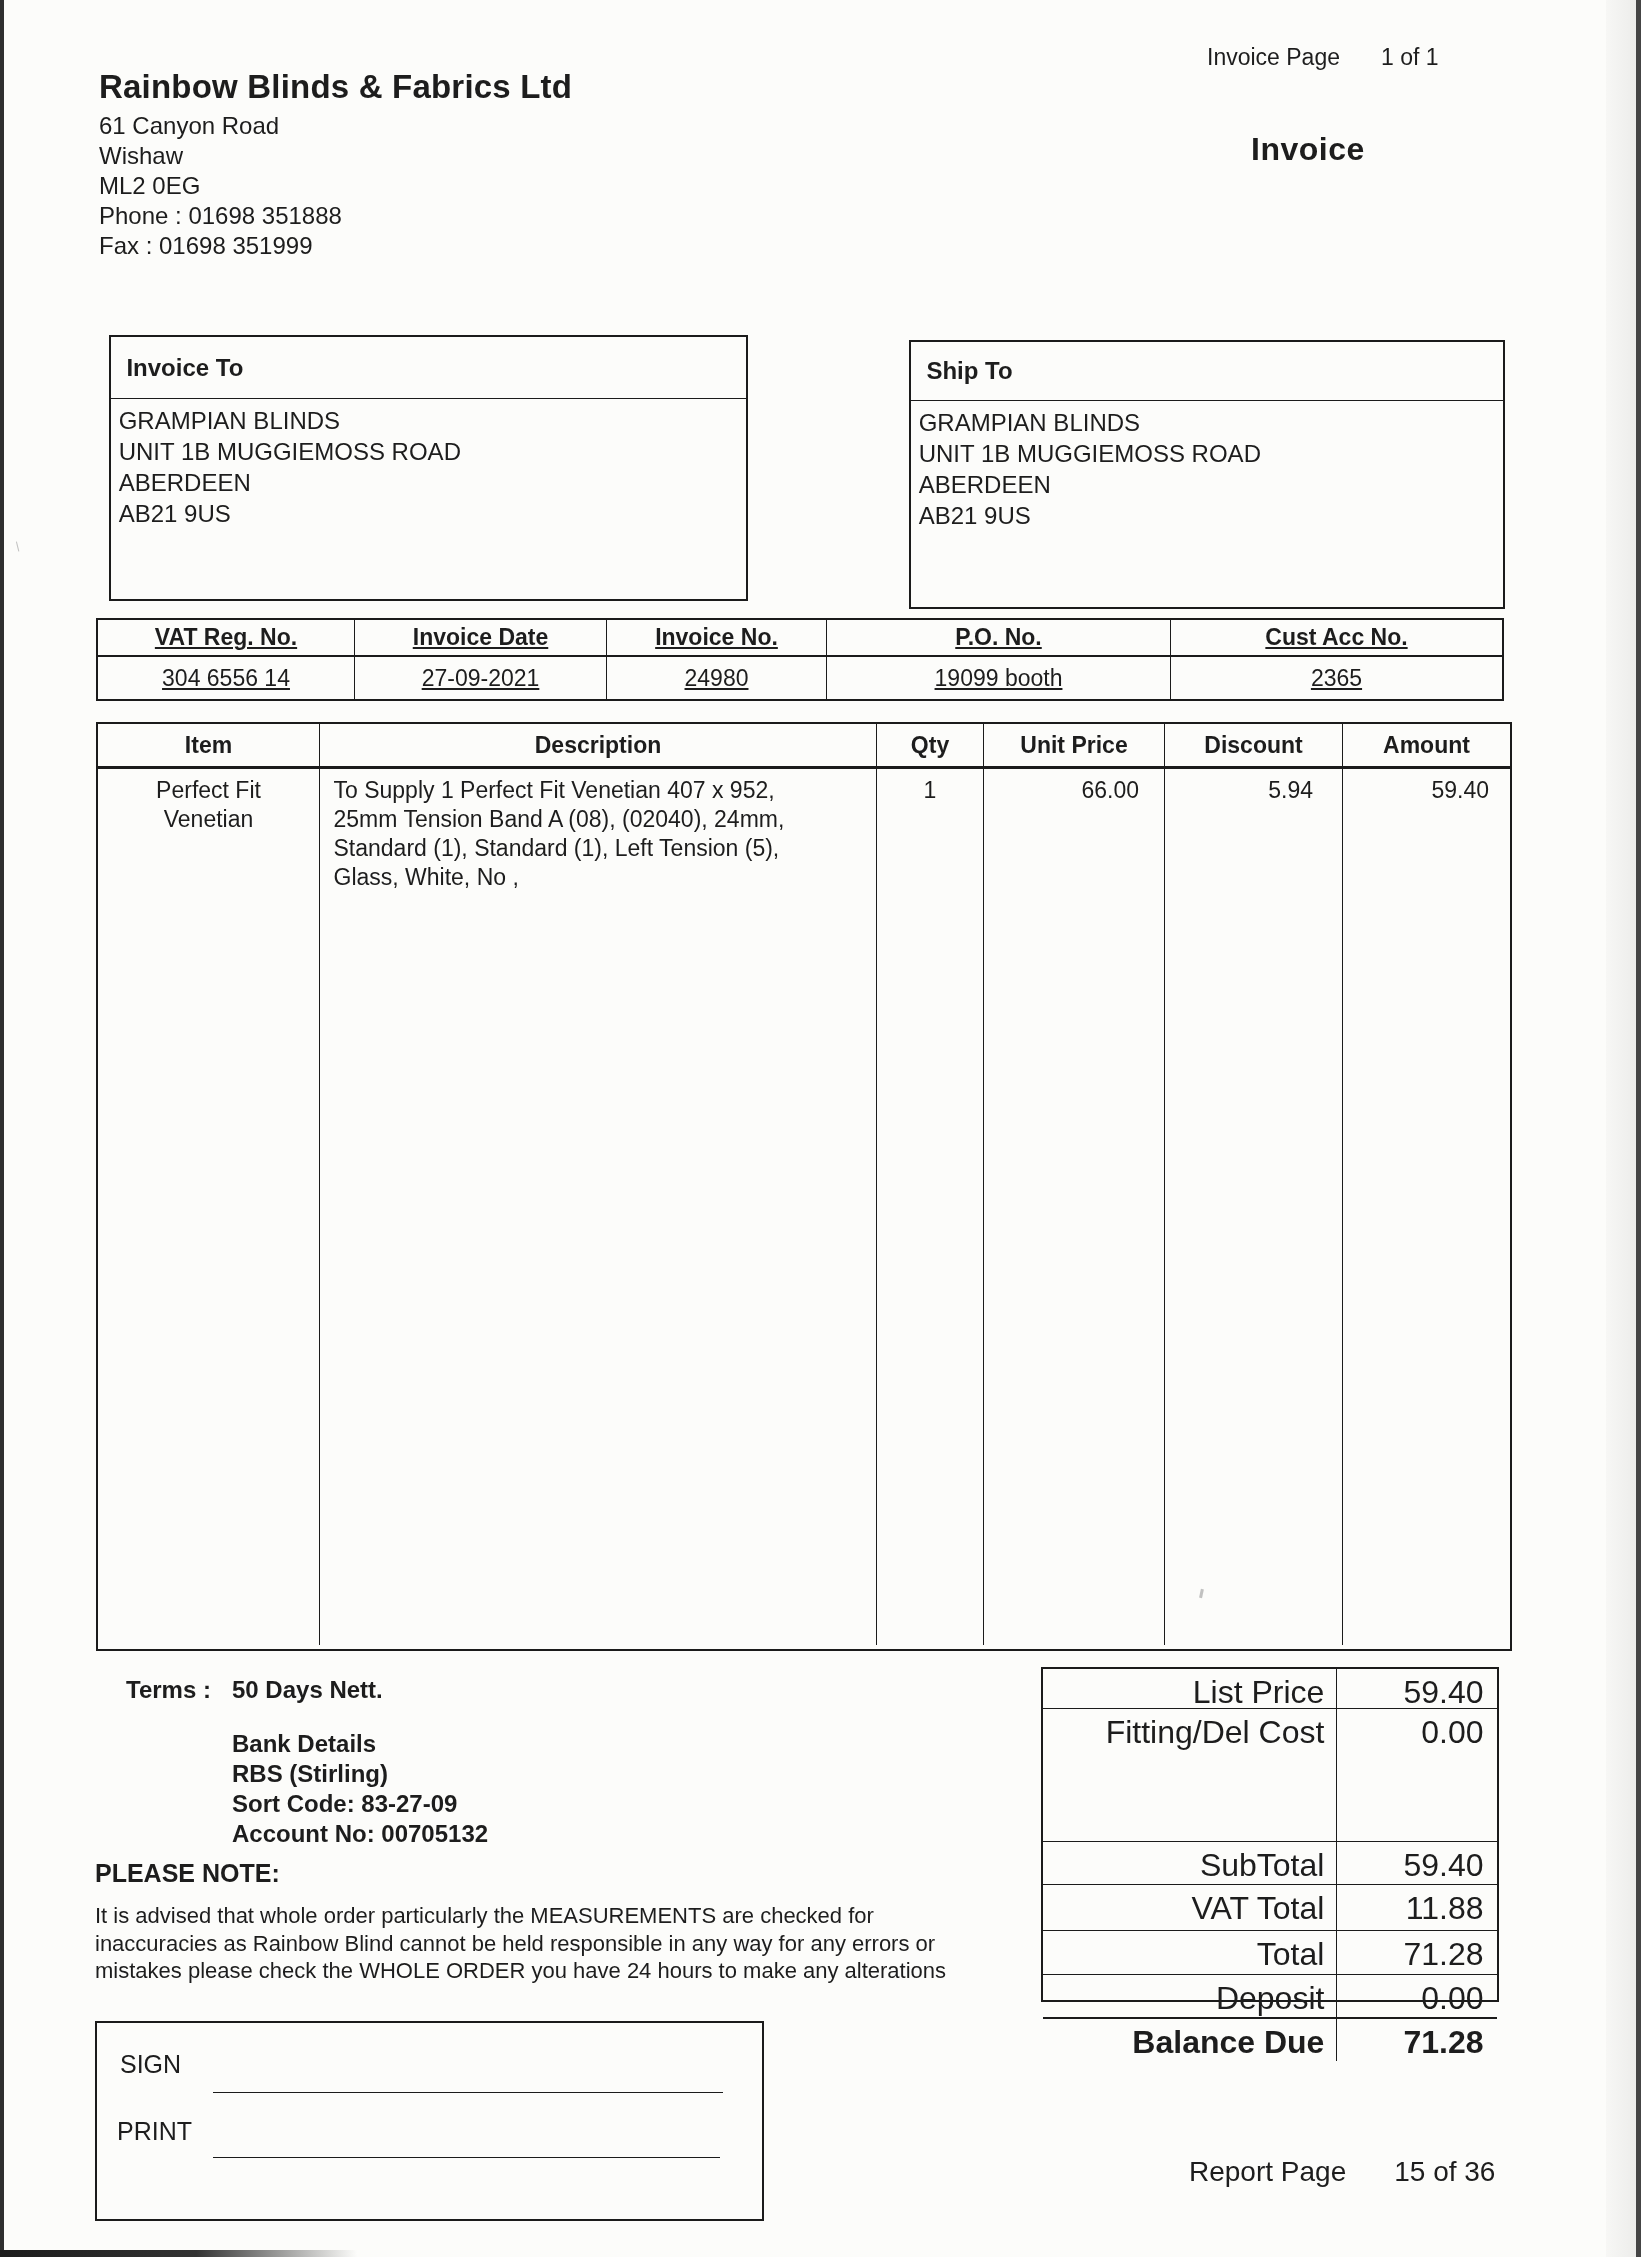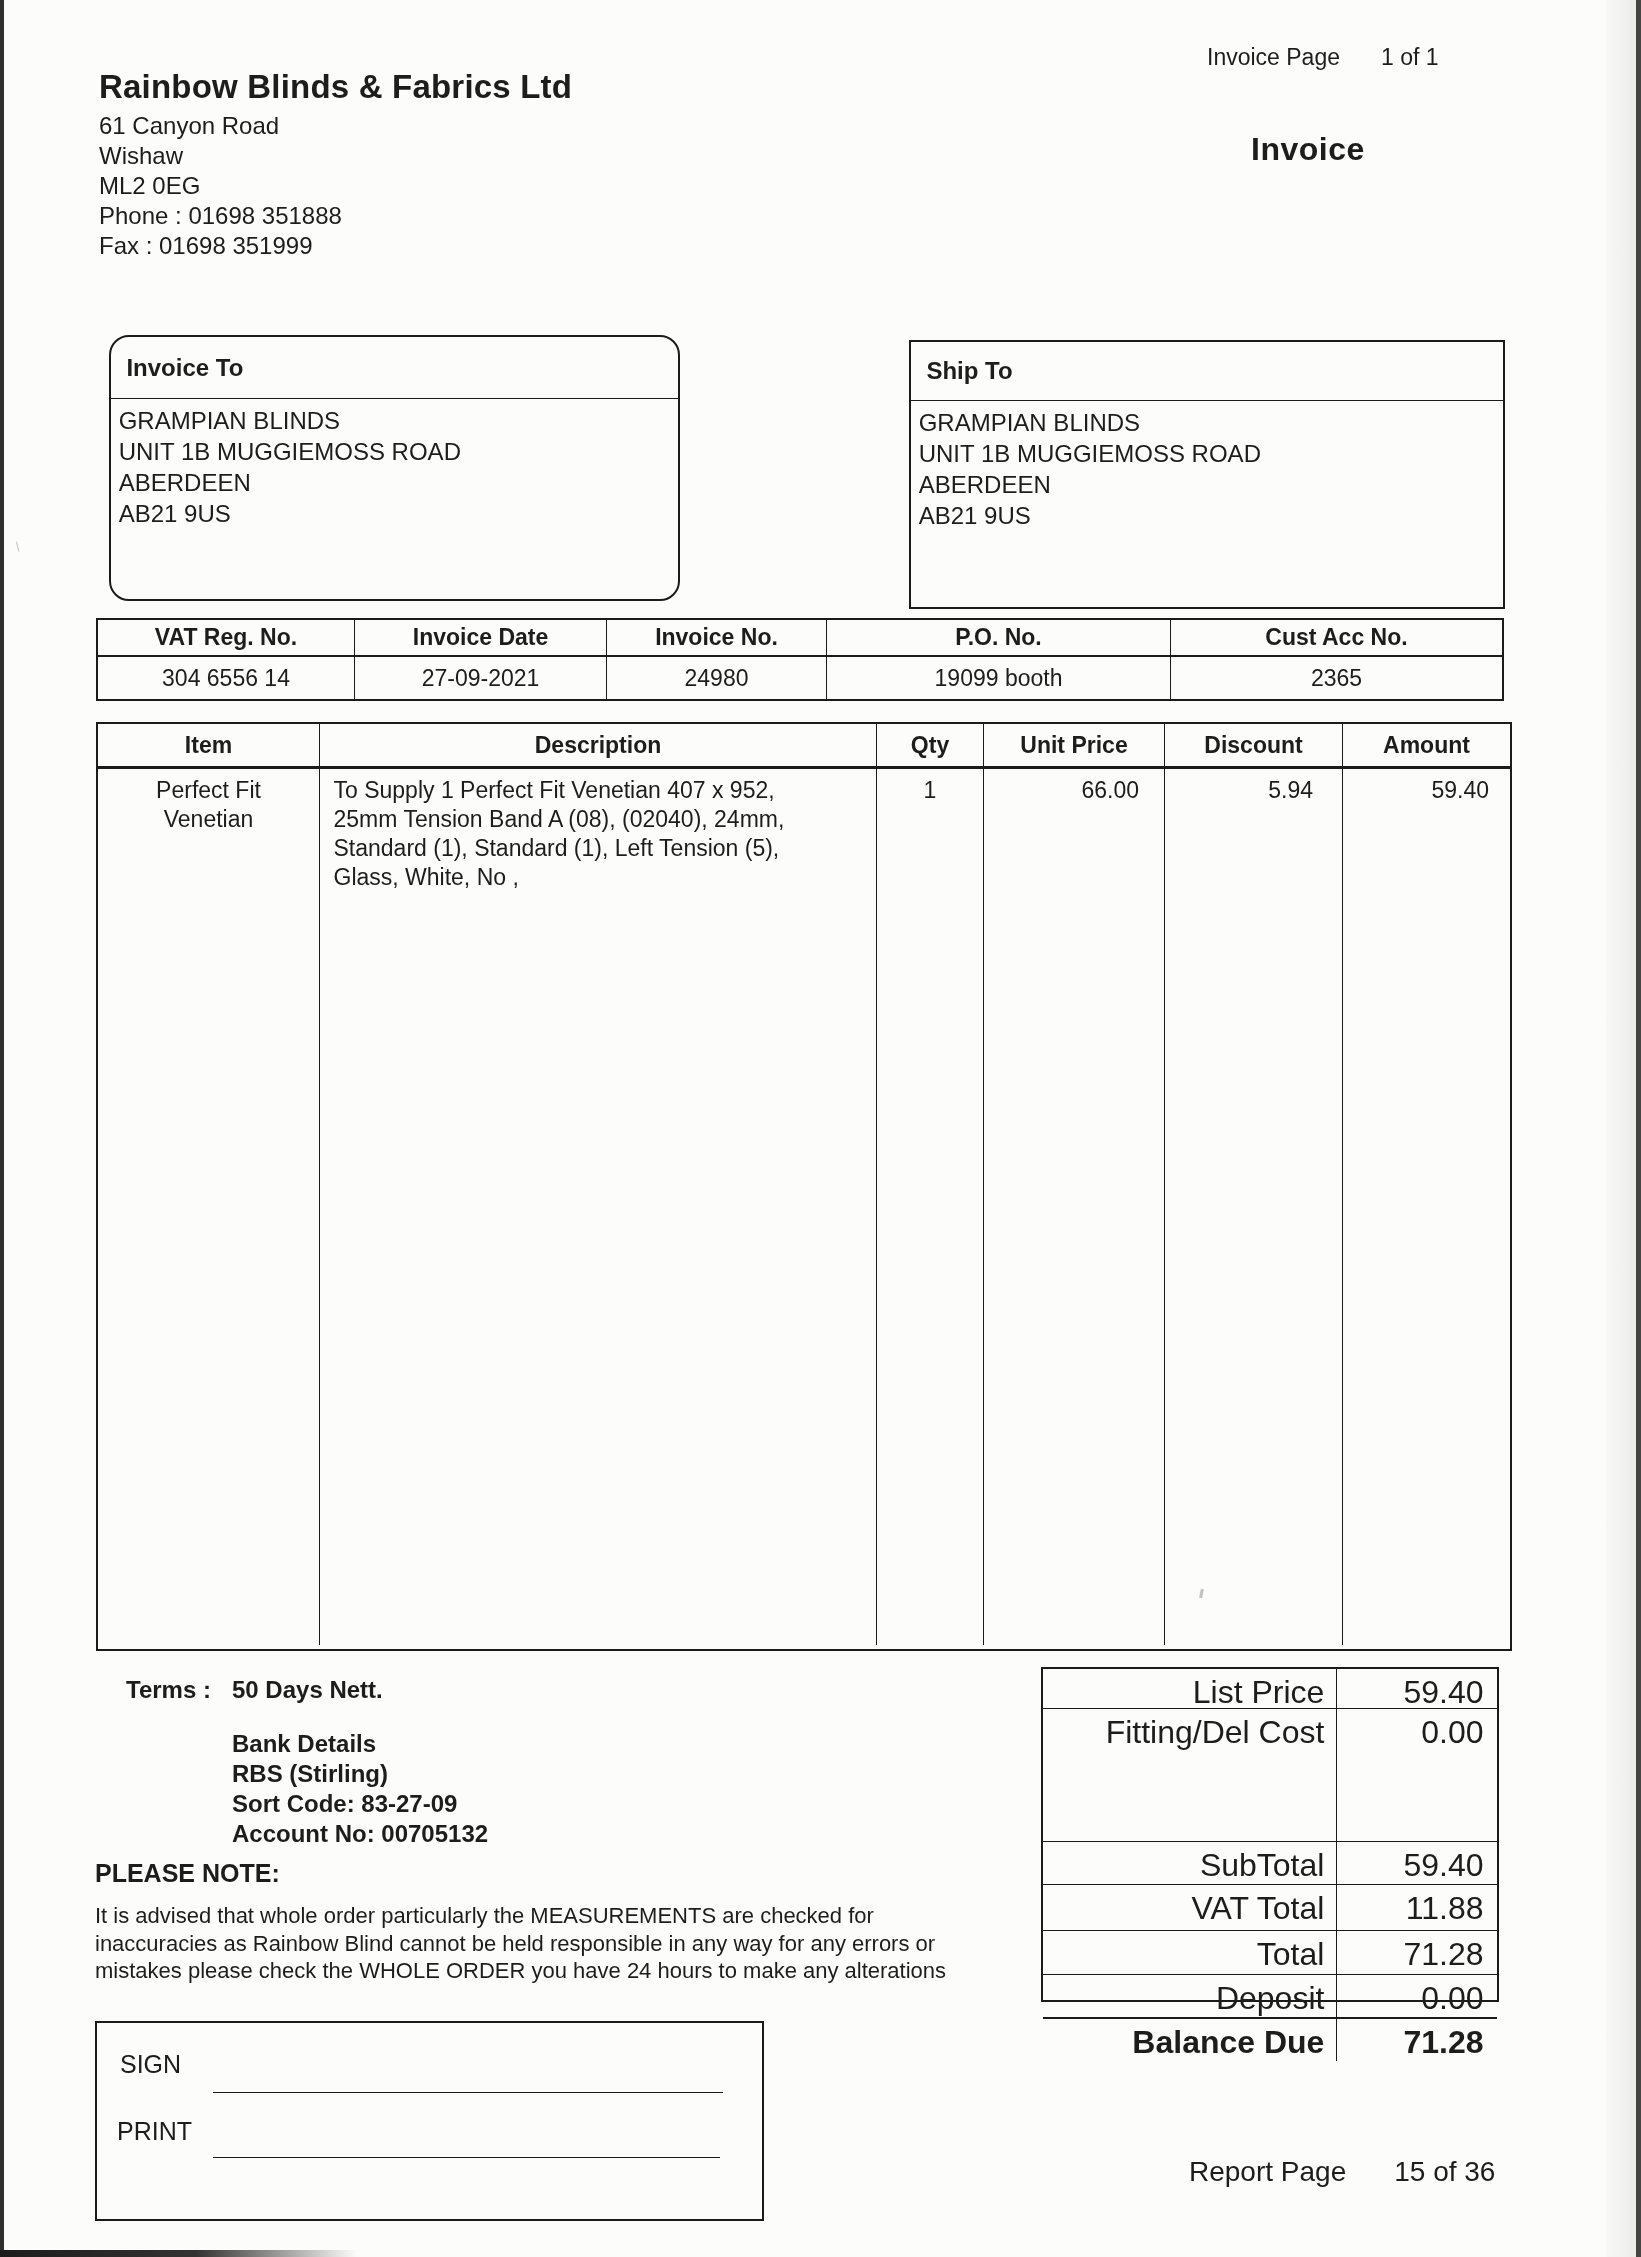--- a/index.html
+++ b/index.html
@@ -27,36 +27,36 @@
 
   
   .company-name { position:absolute; left:99px; top:68px; font-size:33px; font-weight:bold; letter-spacing:0.2px; }
   .company-address { position:absolute; left:99px; top:111px; font-size:24px; line-height:30px; }
   .page-info { position:absolute; left:1207px; top:44px; font-size:23px; display:flex; }
   .page-info .pi-value { margin-left:41px; }
   .doc-title { position:absolute; left:1251px; top:131px; font-size:32px; font-weight:bold; letter-spacing:0.5px; }
 
   
   .addr-box { position:absolute; border:2.9px solid #1b1b1b; background:transparent; }
-  .box-invoice-to { left:109px; top:335px; width:571px; height:266px;border-radius:20px; }
+  .box-invoice-to { left:109px; top:335px; width:639px; height:266px; }
   .box-ship-to    { left:909px; top:340px; width:596px; height:269px; }
   .addr-box .box-header { height:59px; border-bottom:1.9px solid #1b1b1b;
       display:flex; align-items:center; padding-left:15.4px;
       font-size:24px; font-weight:bold; }
   .box-invoice-to .box-header { height:62px; }
   .addr-box .box-body { padding:5.8px 7.7px; font-size:24px; line-height:31px; white-space:pre-line; }
 
   
   .meta-table { position:absolute; left:96px; top:618px; width:1408px; height:83px;
                 border:2.9px solid #1b1b1b; display:grid;
                 grid-template-columns:257px 252px 220px 344px 1fr;
                 grid-template-rows:37px 1fr; }
   .meta-table .mh { border-bottom:2.9px solid #1b1b1b; font-weight:bold; font-size:23px; }
   .meta-table .mh, .meta-table .mv { display:flex; align-items:center; justify-content:center;
-                border-right:1.9px solid #1b1b1b; font-size:23px; }
+                border-right:1.9px solid #1b1b1b; font-size:23px;text-decoration:underline; }
   .meta-table .mh:nth-child(5), .meta-table .mv:nth-child(10) { border-right:none; }
   .meta-table .mv { border-right:1.9px solid #1b1b1b; }
 
   
   .items-table { position:absolute; left:96px; top:722px; width:1416px; height:929px;
                  border:2.9px solid #1b1b1b; }
   .items-header { display:grid; grid-template-columns:222px 557px 107px 181px 178px 1fr;
                   height:45px; border-bottom:3.9px solid #1b1b1b; }
   .items-header > div { border-right:1.9px solid #1b1b1b; display:flex; align-items:center;
                   justify-content:center; font-weight:bold; font-size:23px; }

